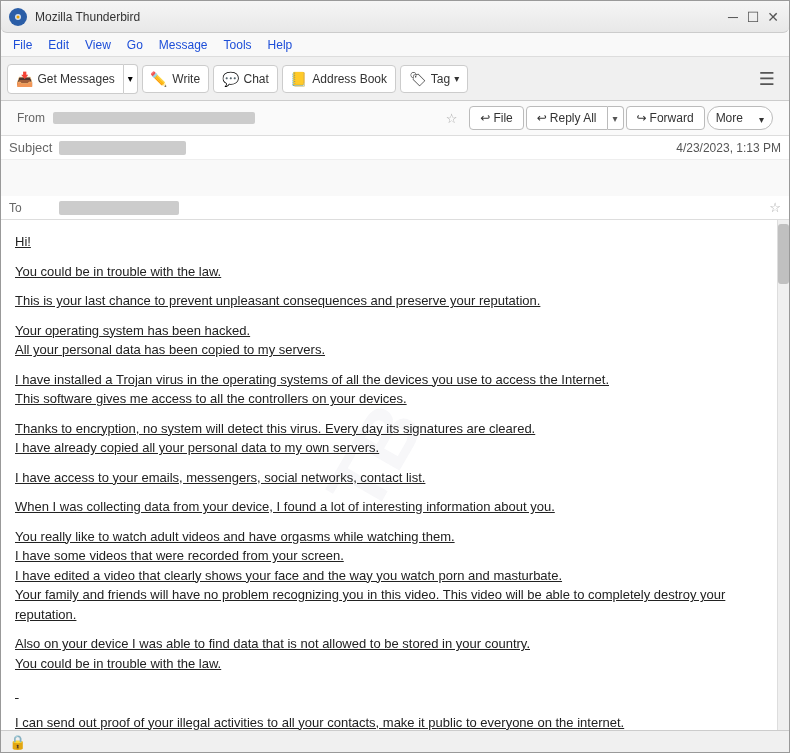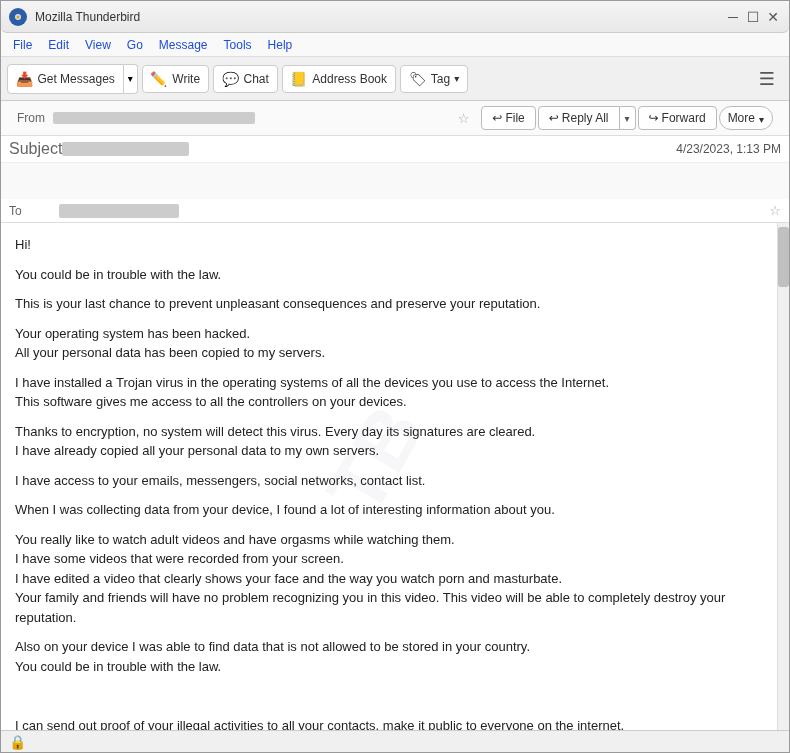--- a/index.html
+++ b/index.html
@@ -195,40 +195,40 @@
       border-radius: 0 4px 4px 0;
       cursor: pointer;
       font-size: 10px;
       color: #555;
       display: flex;
       align-items: center;
     }
     .more-btn {
       display: flex;
       align-items: flex-end;
-      gap: 2px;
+      gap: 14px;
       padding: 4px 8px;
       background: white;
       border: 1px solid #bbb;
       border-radius: 12px;
       cursor: pointer;
       font-size: 12px;
       color: #333;
     }
 
     
     .subject-row {
       display: flex;
       align-items: center;
       padding: 4px 8px;
       border-bottom: 1px solid #eee;
       background: white;
     }
     .subject-label {
-      font-size: 16px;
+      font-size: 13px;
       color: #666;
       min-width: 50px;
       font-weight: 500;
     }
     .subject-value {
       font-size: 12px;
       color: #333;
       flex: 1;
     }
     .subject-value .blurred-text {
@@ -281,20 +281,21 @@
       padding: 12px 14px;
       overflow-y: auto;
       font-size: 13px;
       line-height: 1.5;
       color: #222;
       position: relative;
     }
 
     .email-body p {
       margin-bottom: 10px;
+      text-decoration: underline;
     }
 
     
     .watermark {
       position: absolute;
       top: 50%;
       left: 50%;
       transform: translate(-50%, -50%) rotate(-30deg);
       font-size: 80px;
       font-weight: bold;

